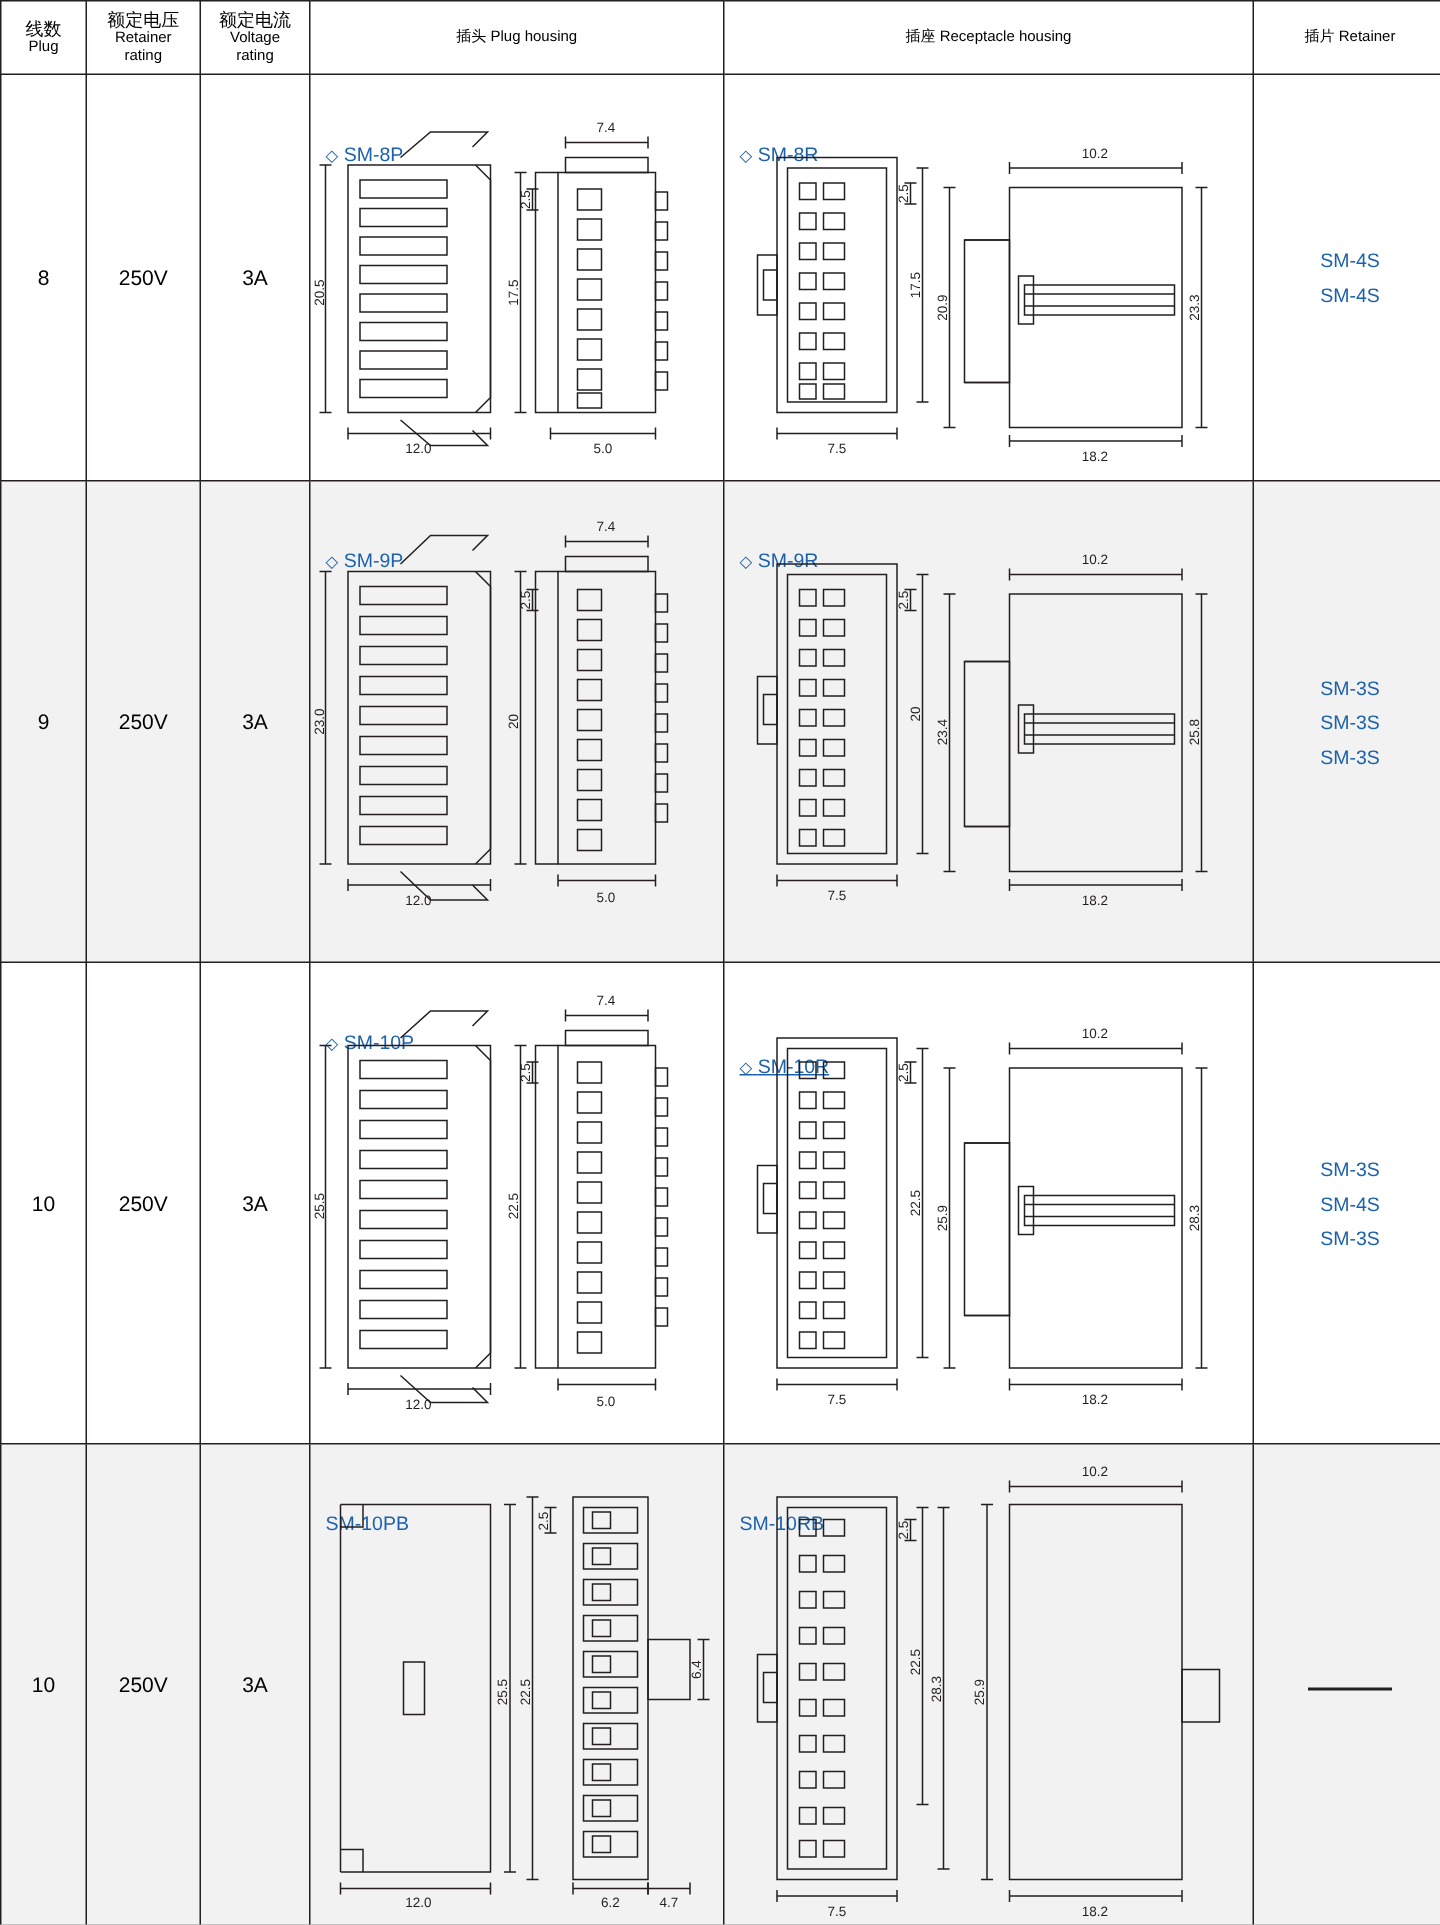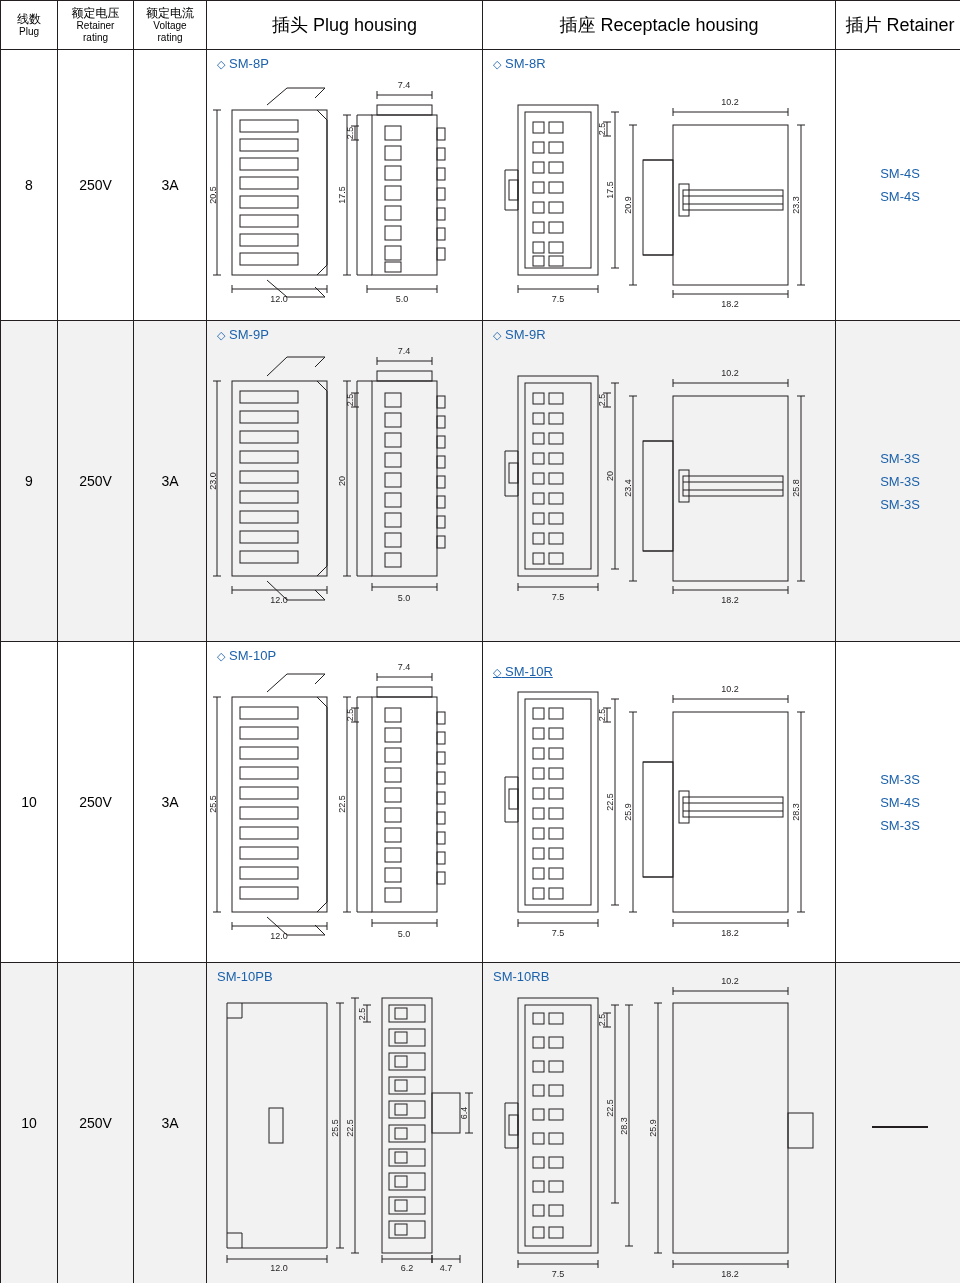--- a/index.html
+++ b/index.html
@@ -3,30 +3,30 @@
 <meta charset="utf-8">
 <style>
   html,body{margin:0;padding:0;background:#fff;}
   body{font-family:"Liberation Sans", sans-serif;color:#000;}
   .page{position:relative;width:960px;height:1283px;box-sizing:border-box;}
   table.spec{border-collapse:collapse;width:960px;height:1283px;table-layout:fixed;}
   table.spec td,table.spec th{border:1px solid #231f20;padding:0;vertical-align:middle;text-align:center;}
   thead th{height:48px;font-weight:normal;}
   .hdr-cn{font-size:12px;line-height:14px;}
   .hdr-en{font-size:10px;line-height:12px;}
-  .hdr-big{font-size:18px;line-height:18px;}
+  .hdr-big{font-size:10px;line-height:18px;}
   .col-poles{width:56px;}
   .col-volt{width:75px;}
   .col-cur{width:72px;}
   .col-plug{width:275px;}
   .col-recep{width:352px;border-radius:13px;}
   .col-ret{width:128px;}
   .row-alt{background:#f2f2f2;}
   .cellnum{font-size:14px;}
-  .part{position:absolute;color:#1b61ab;font-size:13px;white-space:nowrap;}
+  .part{position:absolute;color:#1b61ab;font-size:13px;white-space:nowrap;margin-top:39px;}
   .part .dia{font-size:11px;color:#1b61ab;}
   .cellwrap{position:relative;width:100%;height:100%;}
   .ret{color:#1b61ab;font-size:13px;line-height:23px;}
   .dash{display:inline-block;width:56px;height:2px;background:#231f20;}
   svg{display:block;}
   .drawing{position:absolute;left:0;top:0;}
   text{font-family:"Liberation Sans", sans-serif;}
 </style>
 </head>
 <body>

